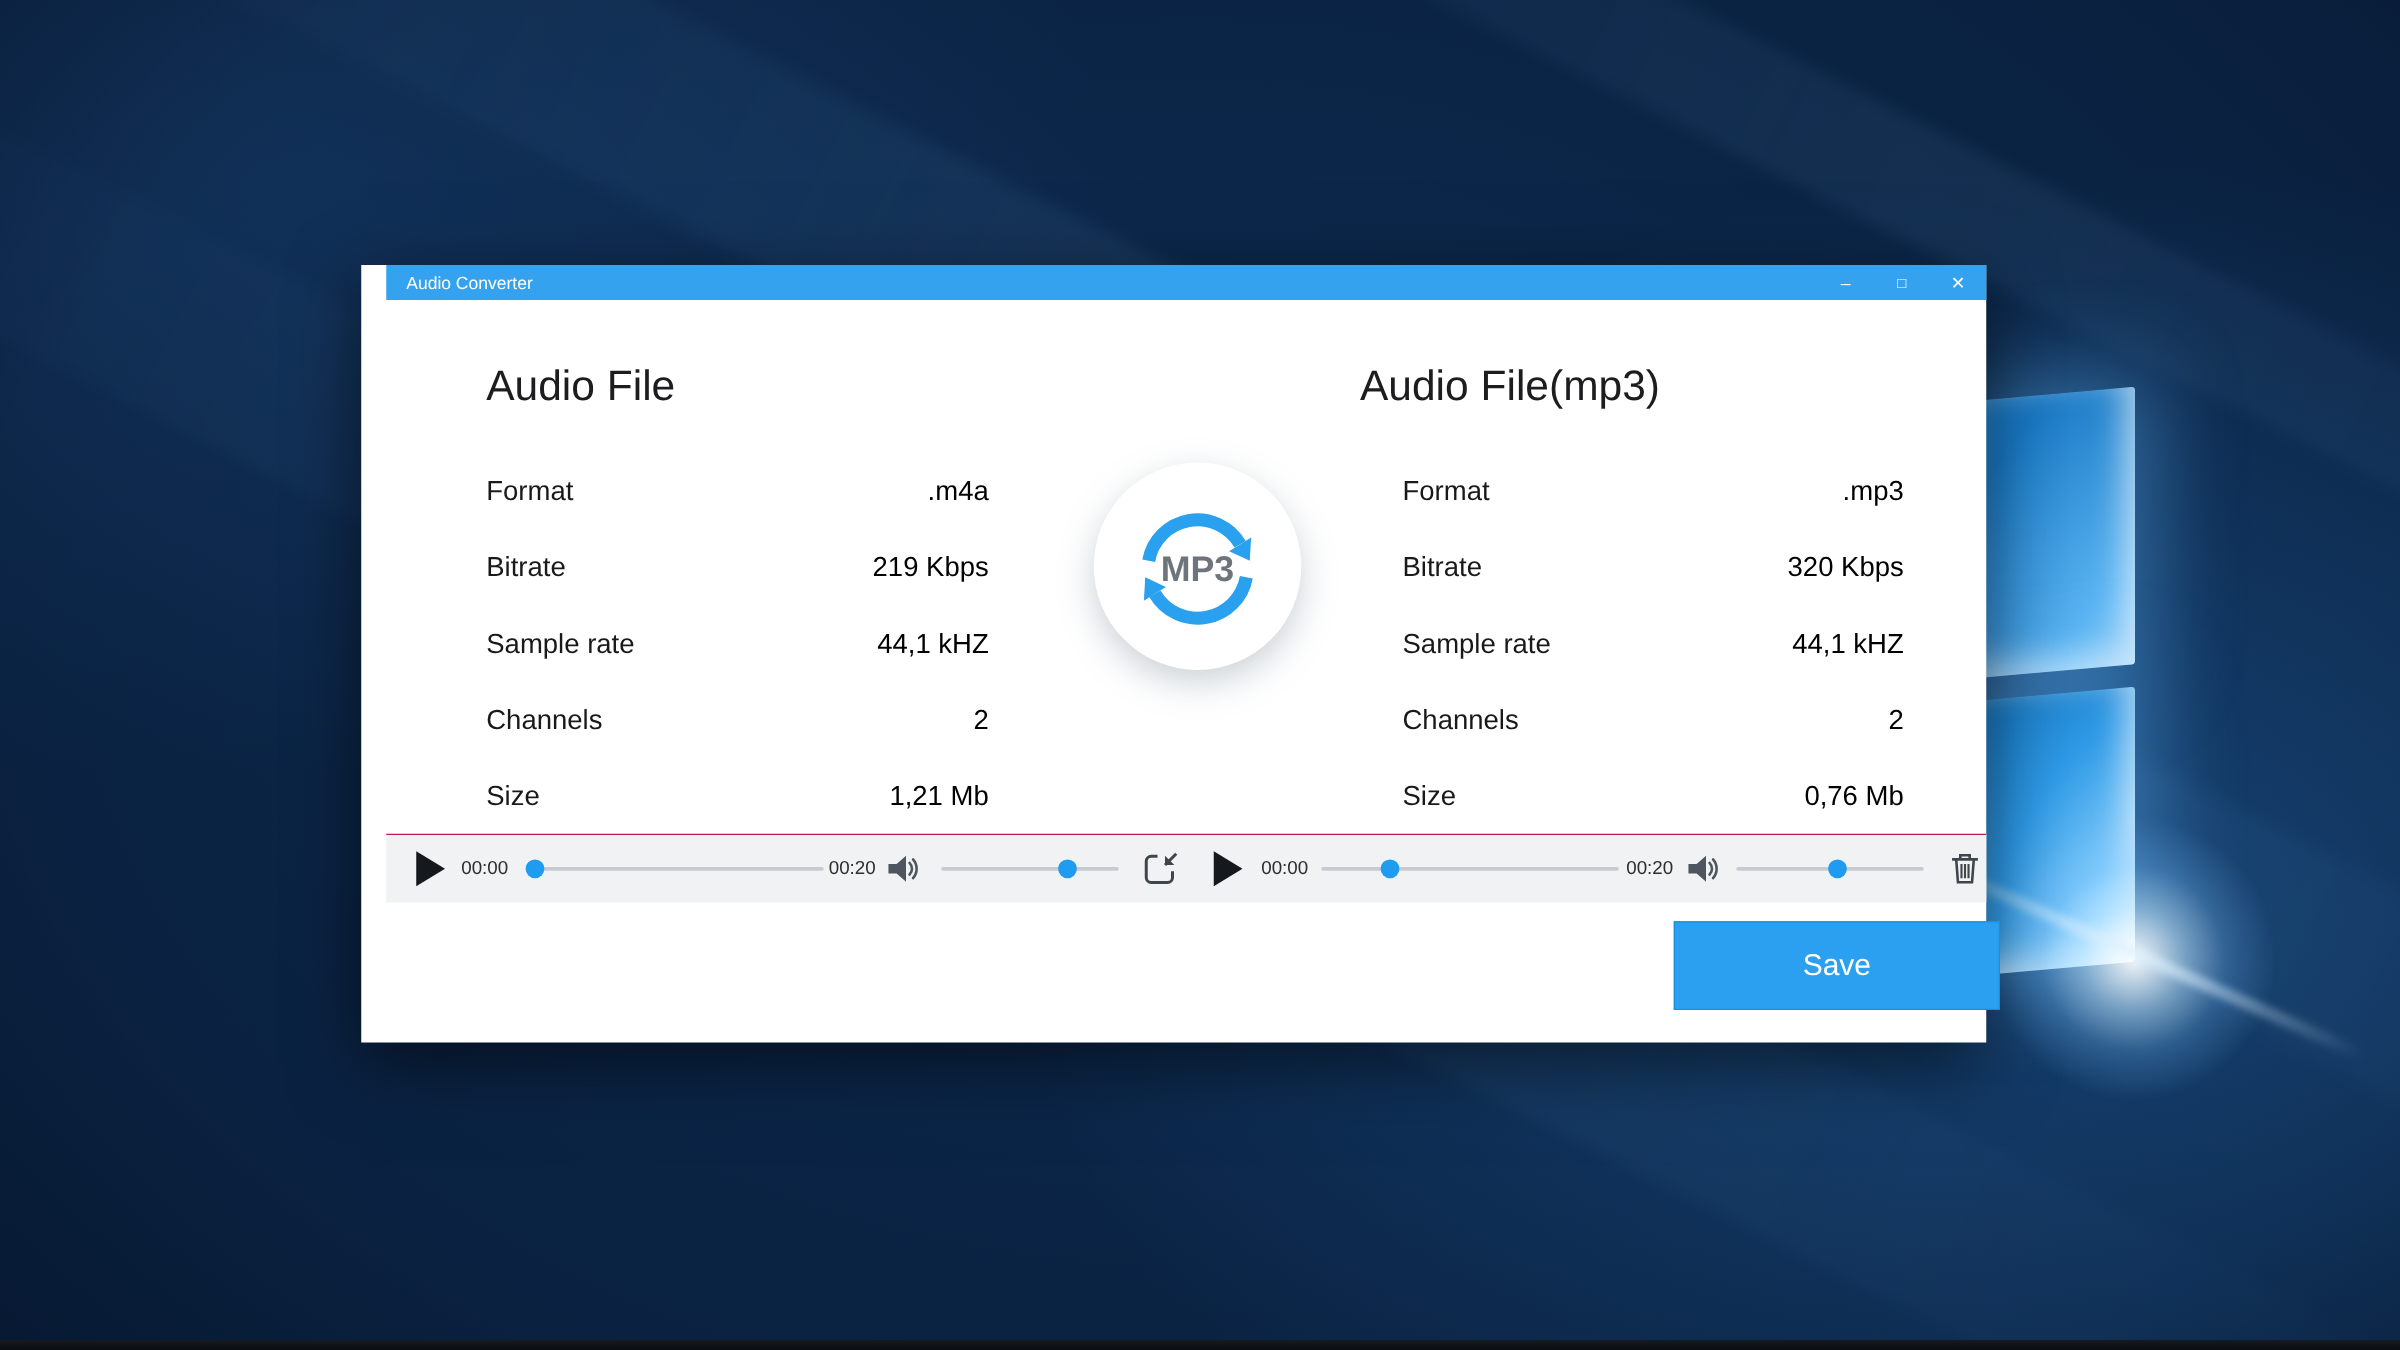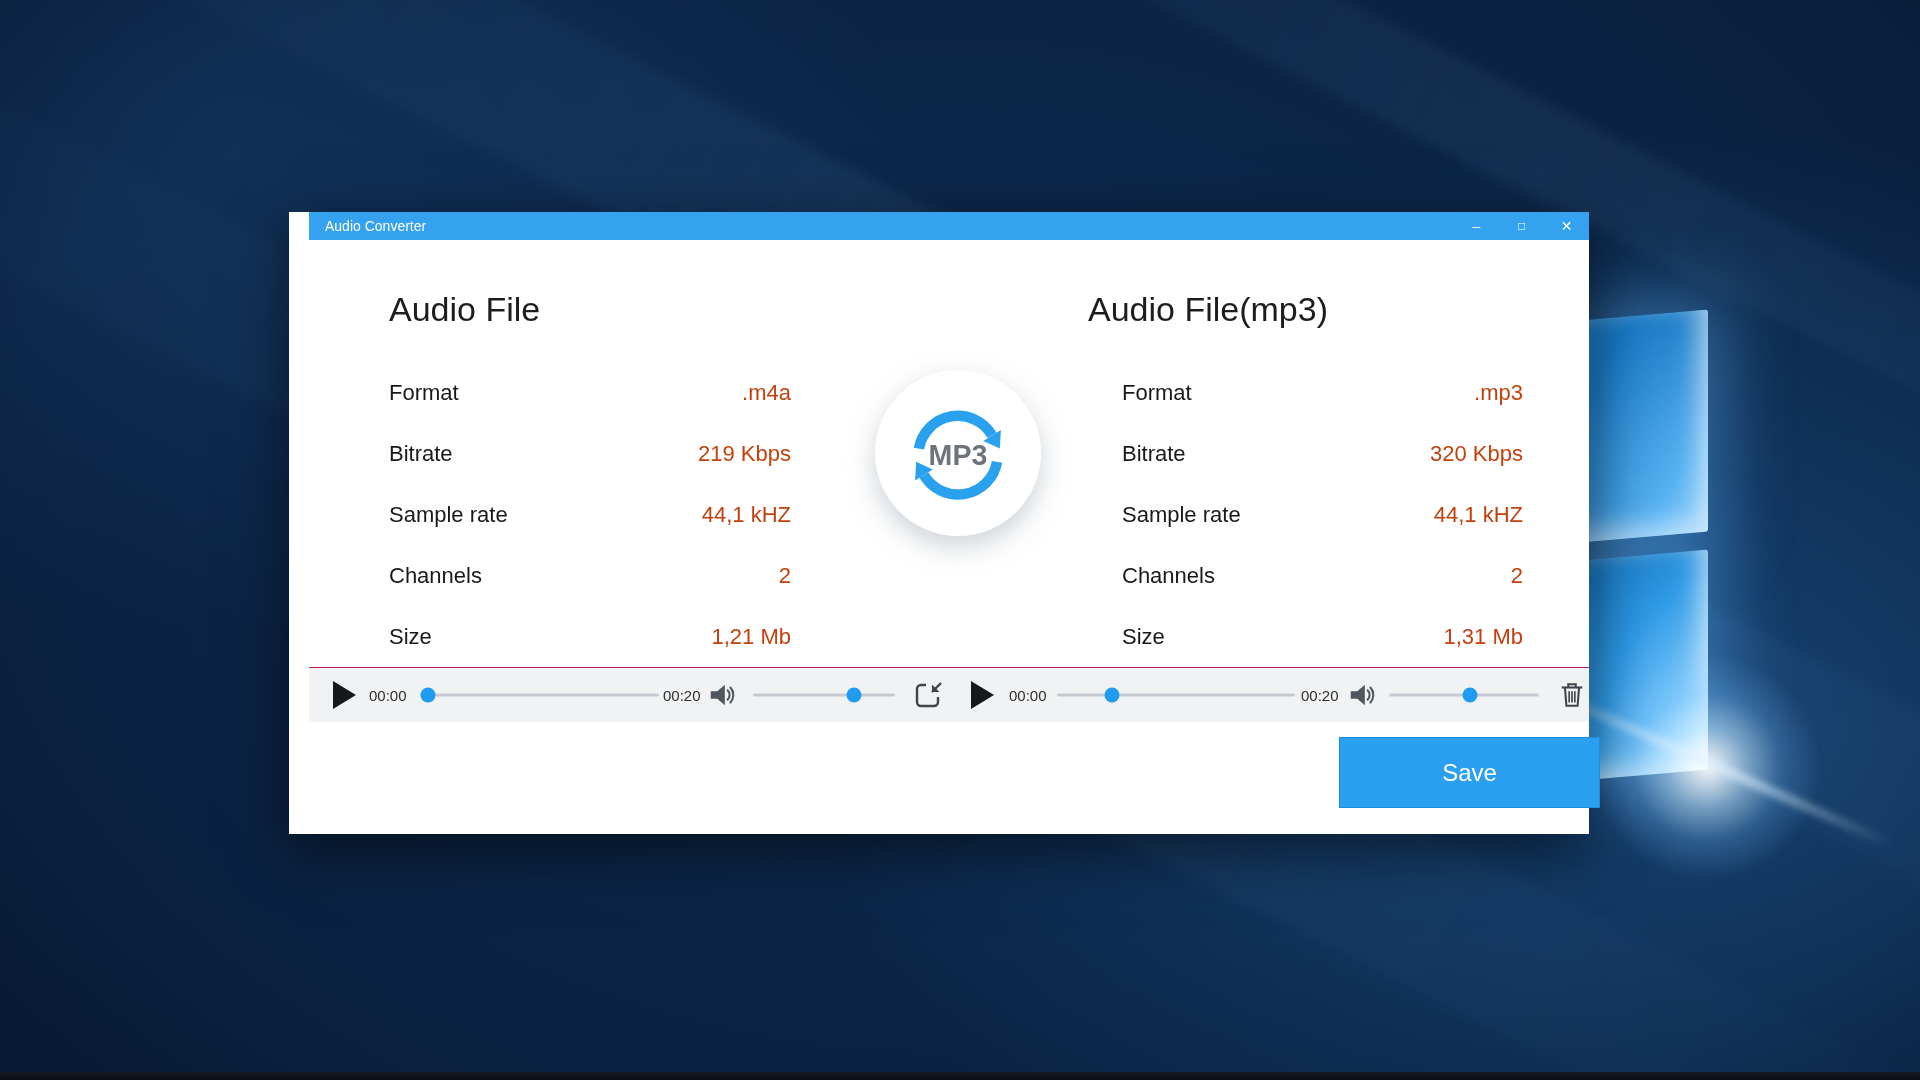--- a/index.html
+++ b/index.html
@@ -51,21 +51,21 @@
 
   .heading { position:absolute; top:50px; font-size:34px; font-weight:400; color:#1d1d1f; white-space:nowrap; }
   .heading-left { left:80px; }
   .heading-right { left:779px; }
 
   .col { position:absolute; top:122px; }
   .col-left  { left:80px;  width:402px; }
   .col-right { left:813px; width:401px; }
   .row { height:61px; display:flex; justify-content:space-between; align-items:center; font-size:22px; }
   .row-label { color:#191919; }
-  .row-value { color:#c2410c; }
+  .row-value { color:#000000; }
 
   .convert-badge { position:absolute; left:566px; top:130px; width:166px; height:166px; border-radius:50%;
     background:#fff; box-shadow:0 10px 28px rgba(110,125,140,.35); display:flex; align-items:center; justify-content:center;text-align:right; }
 
   
   .player-bar { position:absolute; left:0; top:427px; width:100%; height:55px;
     background:#f1f2f3; border-top:1px solid #be185d; }
   .player-bar .time, .player-bar .icon-btn, .player-bar .play, .player-bar .slider {
     position:absolute; top:50%; transform:translateY(-50%); }
   .player-bar .time { font-size:15px; color:#2e2e2e; width:46px; }
@@ -142,21 +142,21 @@
         <div class="row">
             <span class="row-label">Sample rate</span>
             <span class="row-value">44,1 kHZ</span>
           </div>
         <div class="row">
             <span class="row-label">Channels</span>
             <span class="row-value">2</span>
           </div>
         <div class="row">
             <span class="row-label">Size</span>
-            <span class="row-value">1,31 Mb</span>
+            <span class="row-value">0,76 Mb</span>
           </div>
       </div>
 
       <div class="convert-badge">
         <svg width="132" height="132" viewBox="0 0 120 120">
           <path d="M24.5 56 A36 36 0 0 1 91 44" fill="none" stroke="#2aa1ee" stroke-width="9.5"></path>
           <polygon points="99,39 83,49 98,56" fill="#2aa1ee"></polygon>
           <path d="M95.5 68 A36 36 0 0 1 29 80" fill="none" stroke="#2aa1ee" stroke-width="9.5"></path>
           <polygon points="21,85 37,75 22,68" fill="#2aa1ee"></polygon>
           <text x="60" y="71" text-anchor="middle" font-size="26" font-weight="bold" fill="#6e747c">MP3</text>

